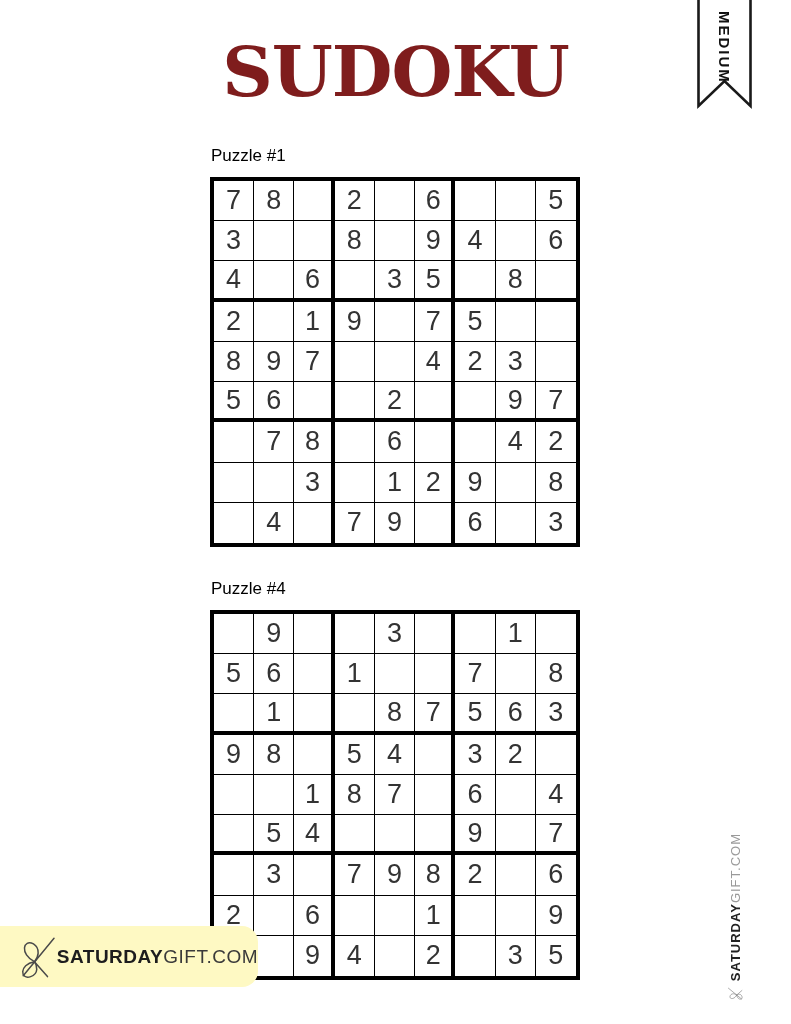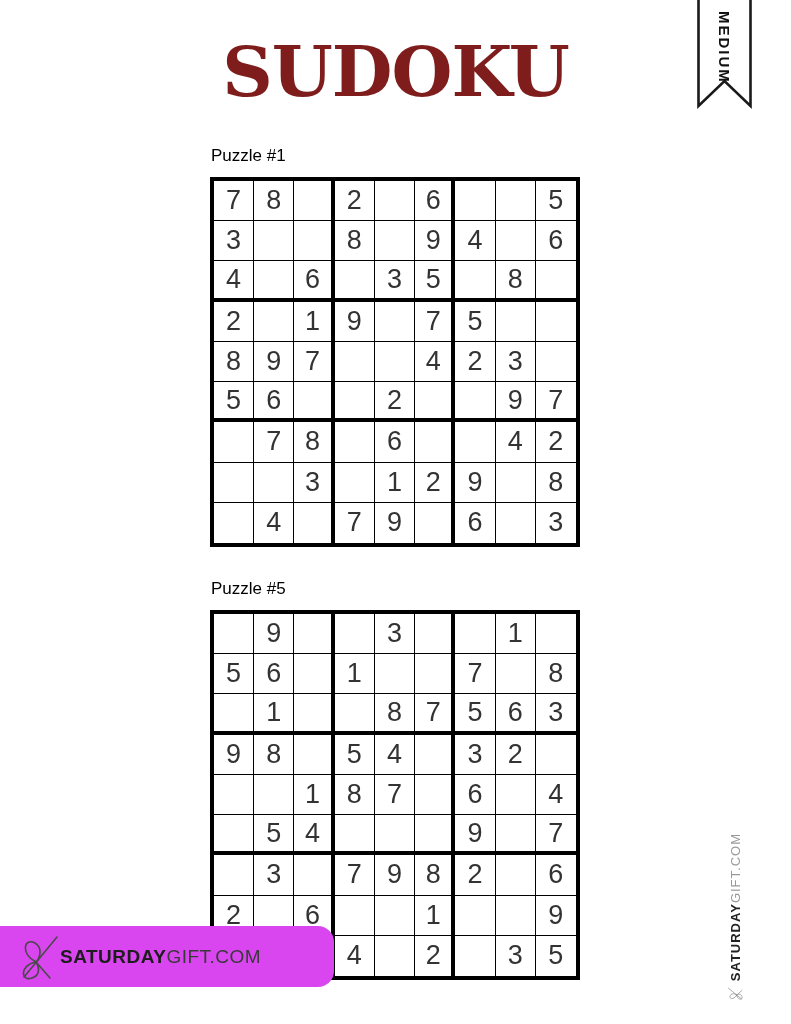--- a/index.html
+++ b/index.html
@@ -79,23 +79,23 @@
   }
   .cell.br { border-right-width:4px; }
   .cell.bb { border-bottom-width:4px; }
   .cell:nth-child(9n) { border-right:none; }
   .cell:nth-child(n+73) { border-bottom:none; }
 
   
   .brand-banner {
     position:absolute;
     left:0; top:926px;
-    width:334px; height:61px;
+    width:258px; height:61px;
     box-sizing:border-box;
-    background:#d946ef;
+    background:#fef9c3;
     border-radius:0 16px 16px 0;
     display:flex;
     align-items:center;
     padding-left:12px;
     z-index:10;
   }
   .brand-banner .brand-text { white-space:nowrap; letter-spacing:0.5px; font-size:19px; }
   .brand-bold  { font-weight:700; color:#1d1d1d; }
   .brand-light { font-weight:400; color:#3a3a3a; }
 
@@ -205,21 +205,21 @@
     <div class="cell">4</div>
     <div class="cell br"></div>
     <div class="cell">7</div>
     <div class="cell">9</div>
     <div class="cell br"></div>
     <div class="cell">6</div>
     <div class="cell"></div>
     <div class="cell">3</div>
   </div>
 
-<div class="puzzle-label p2">Puzzle #5</div>
+<div class="puzzle-label p2">Puzzle #4</div>
 <div class="grid g2">
     <div class="cell"></div>
     <div class="cell">9</div>
     <div class="cell br"></div>
     <div class="cell"></div>
     <div class="cell">3</div>
     <div class="cell br"></div>
     <div class="cell"></div>
     <div class="cell">1</div>
     <div class="cell"></div>

